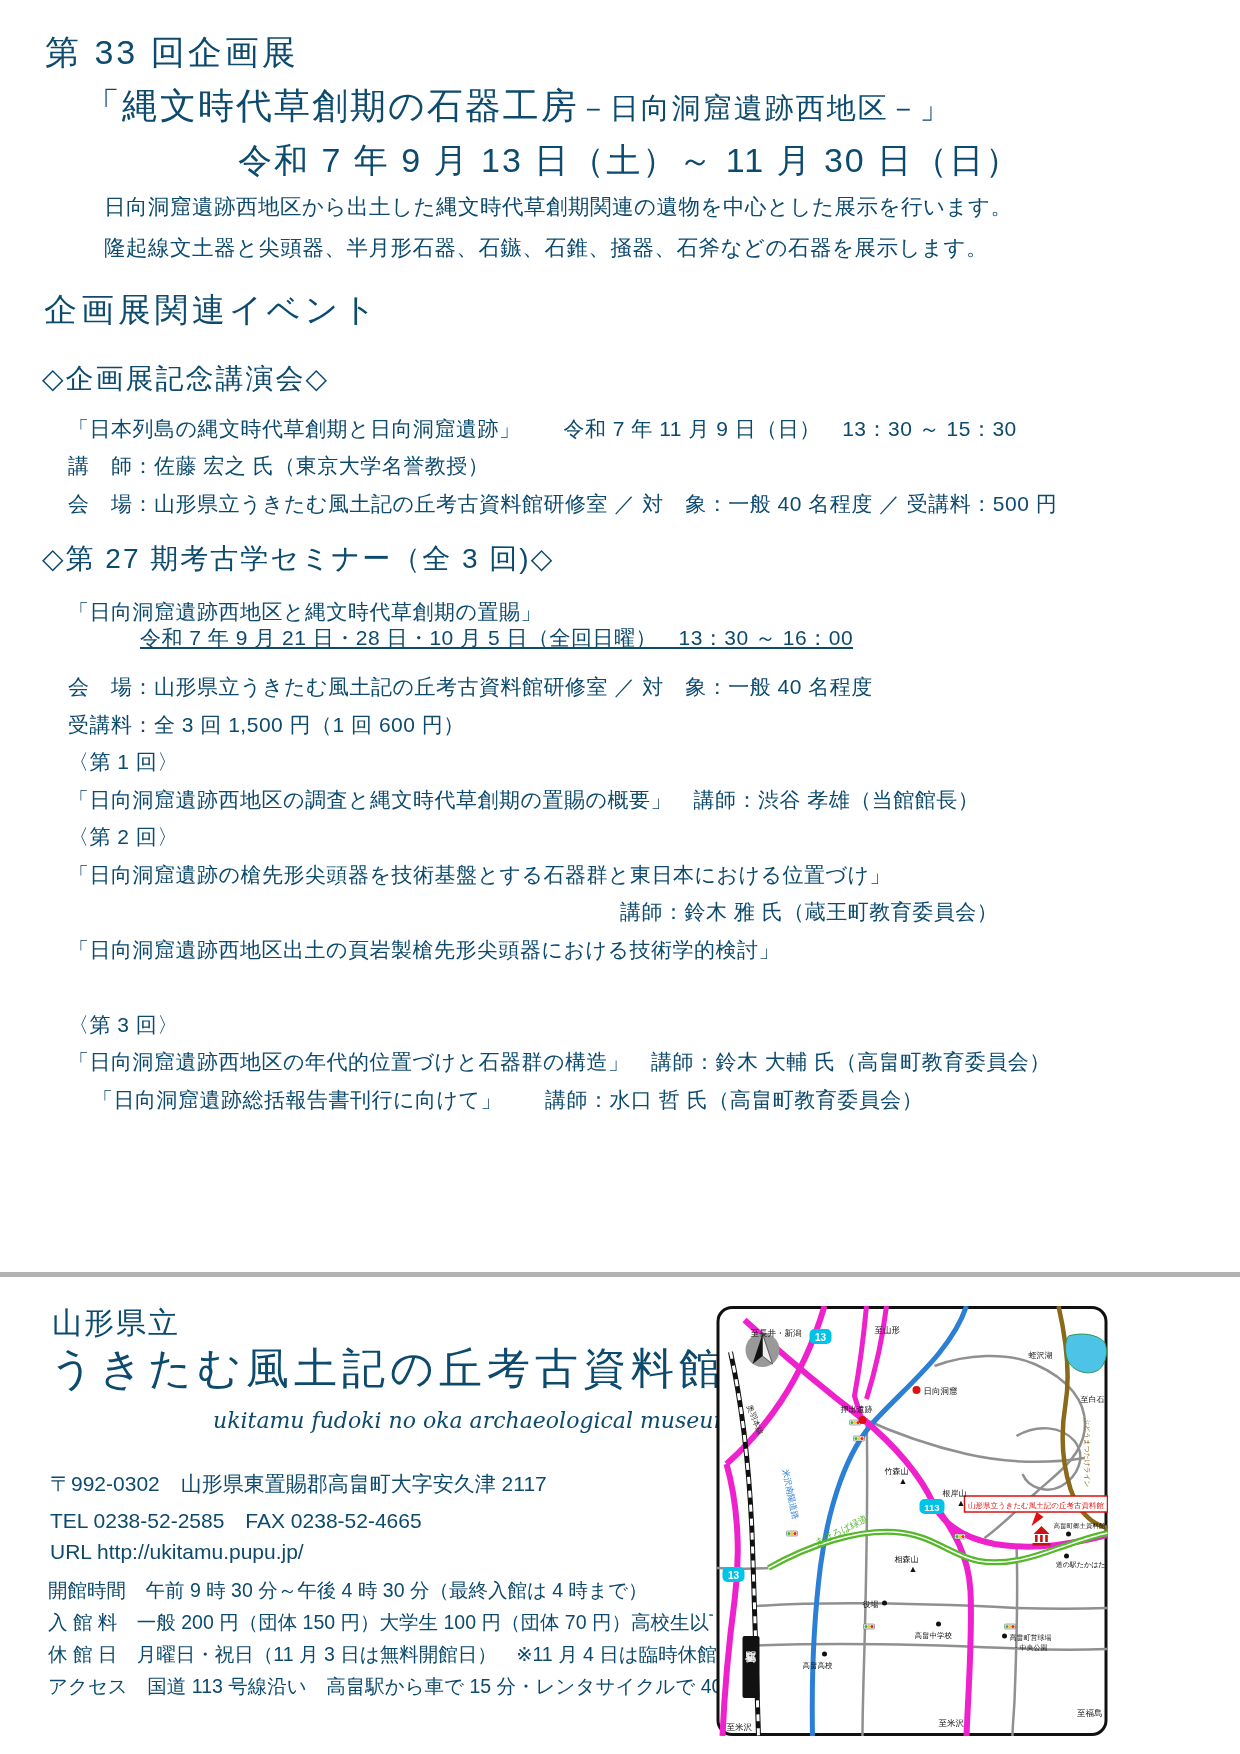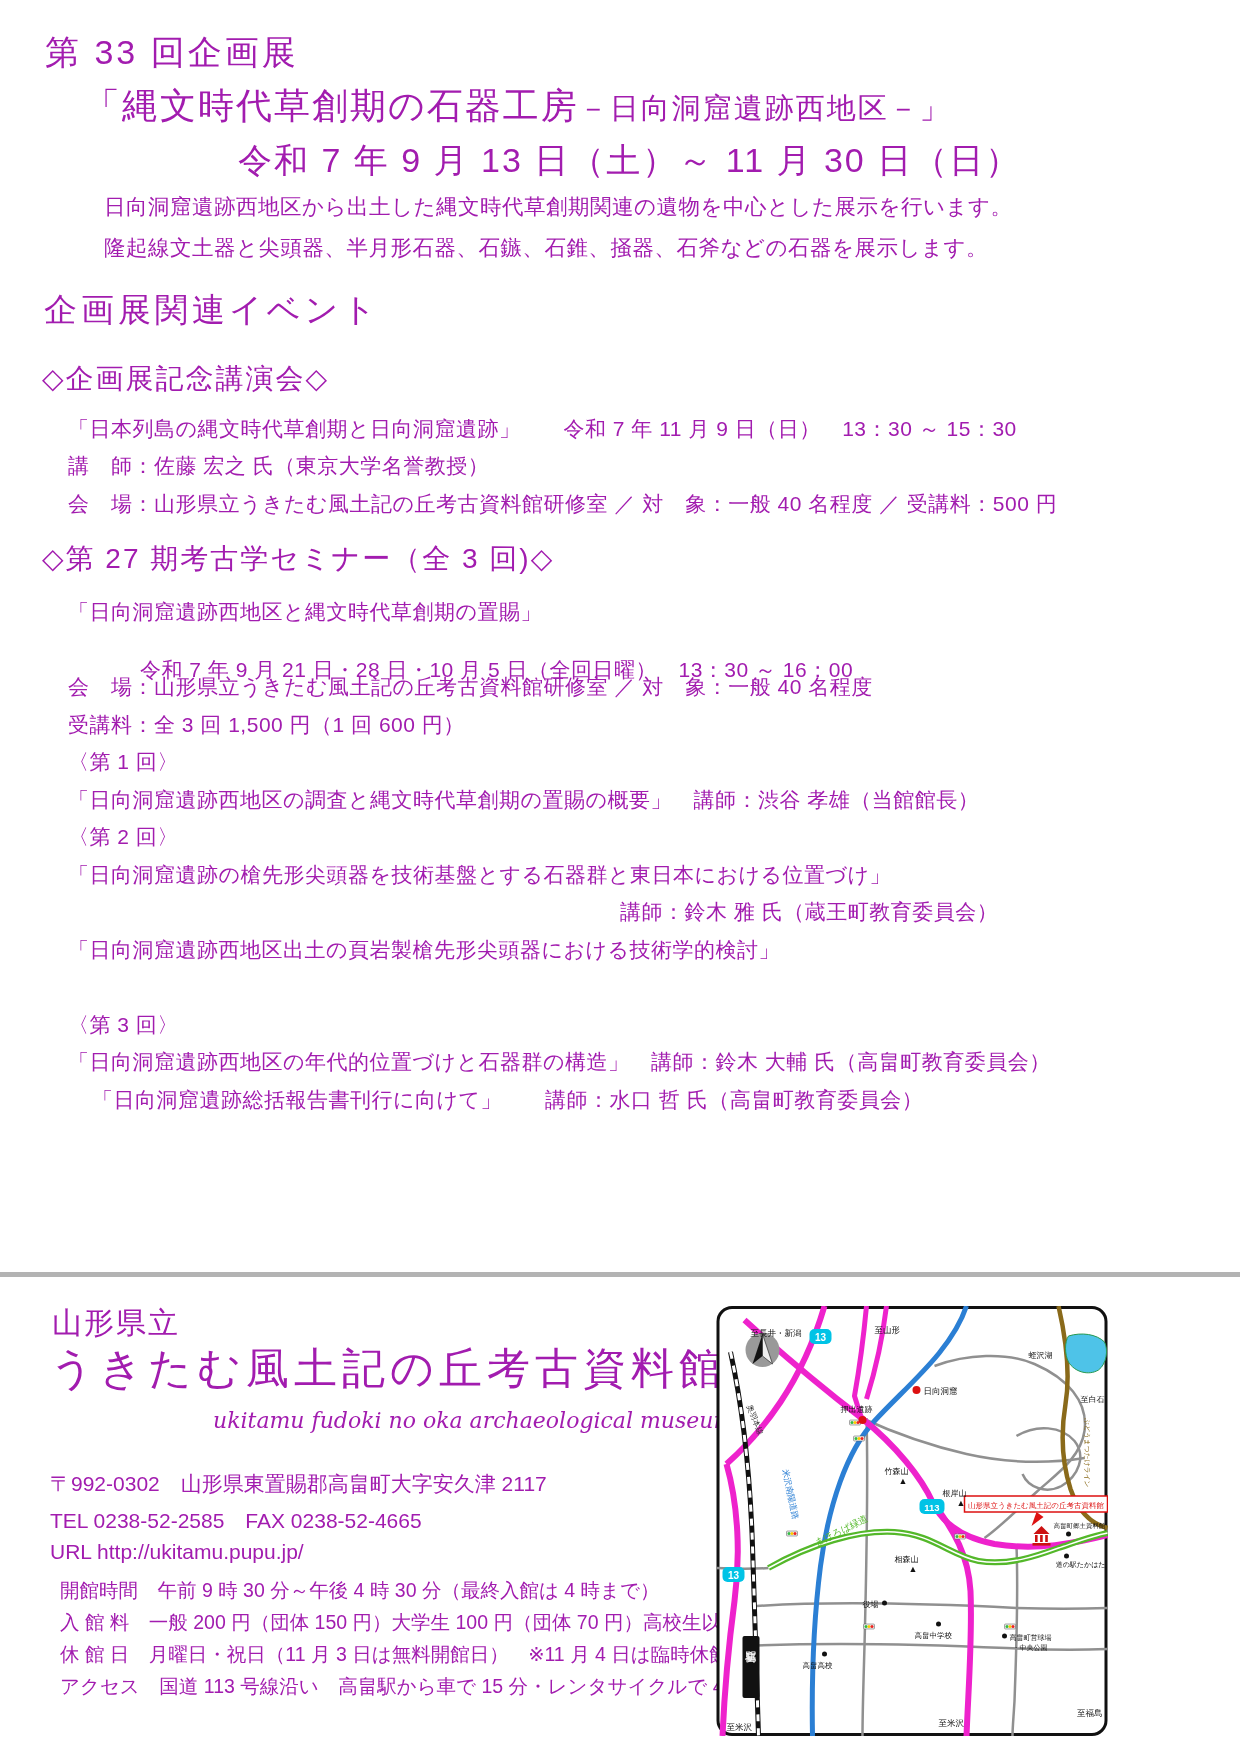--- a/index.html
+++ b/index.html
@@ -1,32 +1,32 @@
 <!DOCTYPE html>
 <html><head>
 <meta charset="utf-8">
 <style>
   html,body{margin:0;padding:0;background:#fff;}
   .page{position:relative;width:1240px;height:1754px;background:#fff;overflow:hidden;
-        font-family:"Liberation Sans","DejaVu Sans",sans-serif;color:#a21caf;}
+        font-family:"Liberation Sans","DejaVu Sans",sans-serif;color:#0c4a6e;}
   .abs{position:absolute;white-space:nowrap;}
   .t1{font-size:34px;letter-spacing:3px;}
   .t2{font-size:36px;letter-spacing:2px;}
   .t2 .sub{font-size:29px;}
   .t3{font-size:34px;letter-spacing:2px;}
   .intro{font-size:21.5px;letter-spacing:0.5px;}
   .h-ev{font-size:33px;letter-spacing:4px;}
   .h-sec{font-size:28px;letter-spacing:2px;}
   .body-line{font-size:21px;letter-spacing:0.5px;}
   .divider{position:absolute;left:0;top:1272px;width:1240px;height:5px;background:#b3b3b3;}
   .m-pre{font-size:30px;letter-spacing:2px;}
   .m-name{font-size:43px;letter-spacing:5px;}
   .m-en{font-size:22px;font-family:"DejaVu Serif","Liberation Serif",serif;font-style:italic;}
   .m-line{font-size:21px;}
-  .m-small{font-size:19.5px;margin-left:12px;}
+  .m-small{font-size:19.5px;}
   .clipw{width:665px;overflow:hidden;}
   svg text{font-family:"Liberation Sans","DejaVu Sans",sans-serif;}
 </style>
 </head>
 <body>
 
 <div class="page">
 
   <div class="abs t1" style="left:45px;top:30px;">第 33 回企画展</div>
   <div class="abs t2" style="left:84px;top:82px;"><span>「縄文時代草創期の石器工房</span><span class="sub">－日向洞窟遺跡西地区－」</span></div>
@@ -37,21 +37,21 @@
 
   <div class="abs h-ev" style="left:44px;top:288px;">企画展関連イベント</div>
 
   <div class="abs h-sec" style="left:42px;top:360px;">◇企画展記念講演会◇</div>
   <div class="abs body-line" style="left:68px;top:415px;">「日本列島の縄文時代草創期と日向洞窟遺跡」　　令和 7 年 11 月 9 日（日）　13：30 ～ 15：30</div>
   <div class="abs body-line" style="left:68px;top:452px;">講　師：佐藤 宏之 氏（東京大学名誉教授）</div>
   <div class="abs body-line" style="left:68px;top:490px;">会　場：山形県立うきたむ風土記の丘考古資料館研修室 ／ 対　象：一般 40 名程度 ／ 受講料：500 円</div>
 
   <div class="abs h-sec" style="left:42px;top:540px;">◇第 27 期考古学セミナー（全 3 回)◇</div>
   <div class="abs body-line" style="left:68px;top:598px;">「日向洞窟遺跡西地区と縄文時代草創期の置賜」</div>
-  <div class="abs body-line" style="left:140px;top:656px;">令和 7 年 9 月 21 日・28 日・10 月 5 日（全回日曜）　13：30 ～ 16：00</div>
+  <div class="abs body-line" style="left:140px;top:624px;text-decoration:underline;">令和 7 年 9 月 21 日・28 日・10 月 5 日（全回日曜）　13：30 ～ 16：00</div>
   <div class="abs body-line" style="left:68px;top:673px;">会　場：山形県立うきたむ風土記の丘考古資料館研修室 ／ 対　象：一般 40 名程度</div>
   <div class="abs body-line" style="left:68px;top:711px;">受講料：全 3 回 1,500 円（1 回 600 円）</div>
   <div class="abs body-line" style="left:68px;top:748px;">〈第 1 回〉</div>
   <div class="abs body-line" style="left:68px;top:786px;">「日向洞窟遺跡西地区の調査と縄文時代草創期の置賜の概要」　講師：渋谷 孝雄（当館館長）</div>
   <div class="abs body-line" style="left:68px;top:823px;">〈第 2 回〉</div>
   <div class="abs body-line" style="left:68px;top:861px;">「日向洞窟遺跡の槍先形尖頭器を技術基盤とする石器群と東日本における位置づけ」</div>
   <div class="abs body-line" style="left:620px;top:898px;">講師：鈴木 雅 氏（蔵王町教育委員会）</div>
   <div class="abs body-line" style="left:68px;top:936px;">「日向洞窟遺跡西地区出土の頁岩製槍先形尖頭器における技術学的検討」</div>
   <div class="abs body-line" style="left:68px;top:1011px;">〈第 3 回〉</div>
   <div class="abs body-line" style="left:68px;top:1048px;">「日向洞窟遺跡西地区の年代的位置づけと石器群の構造」　講師：鈴木 大輔 氏（高畠町教育委員会）</div>

